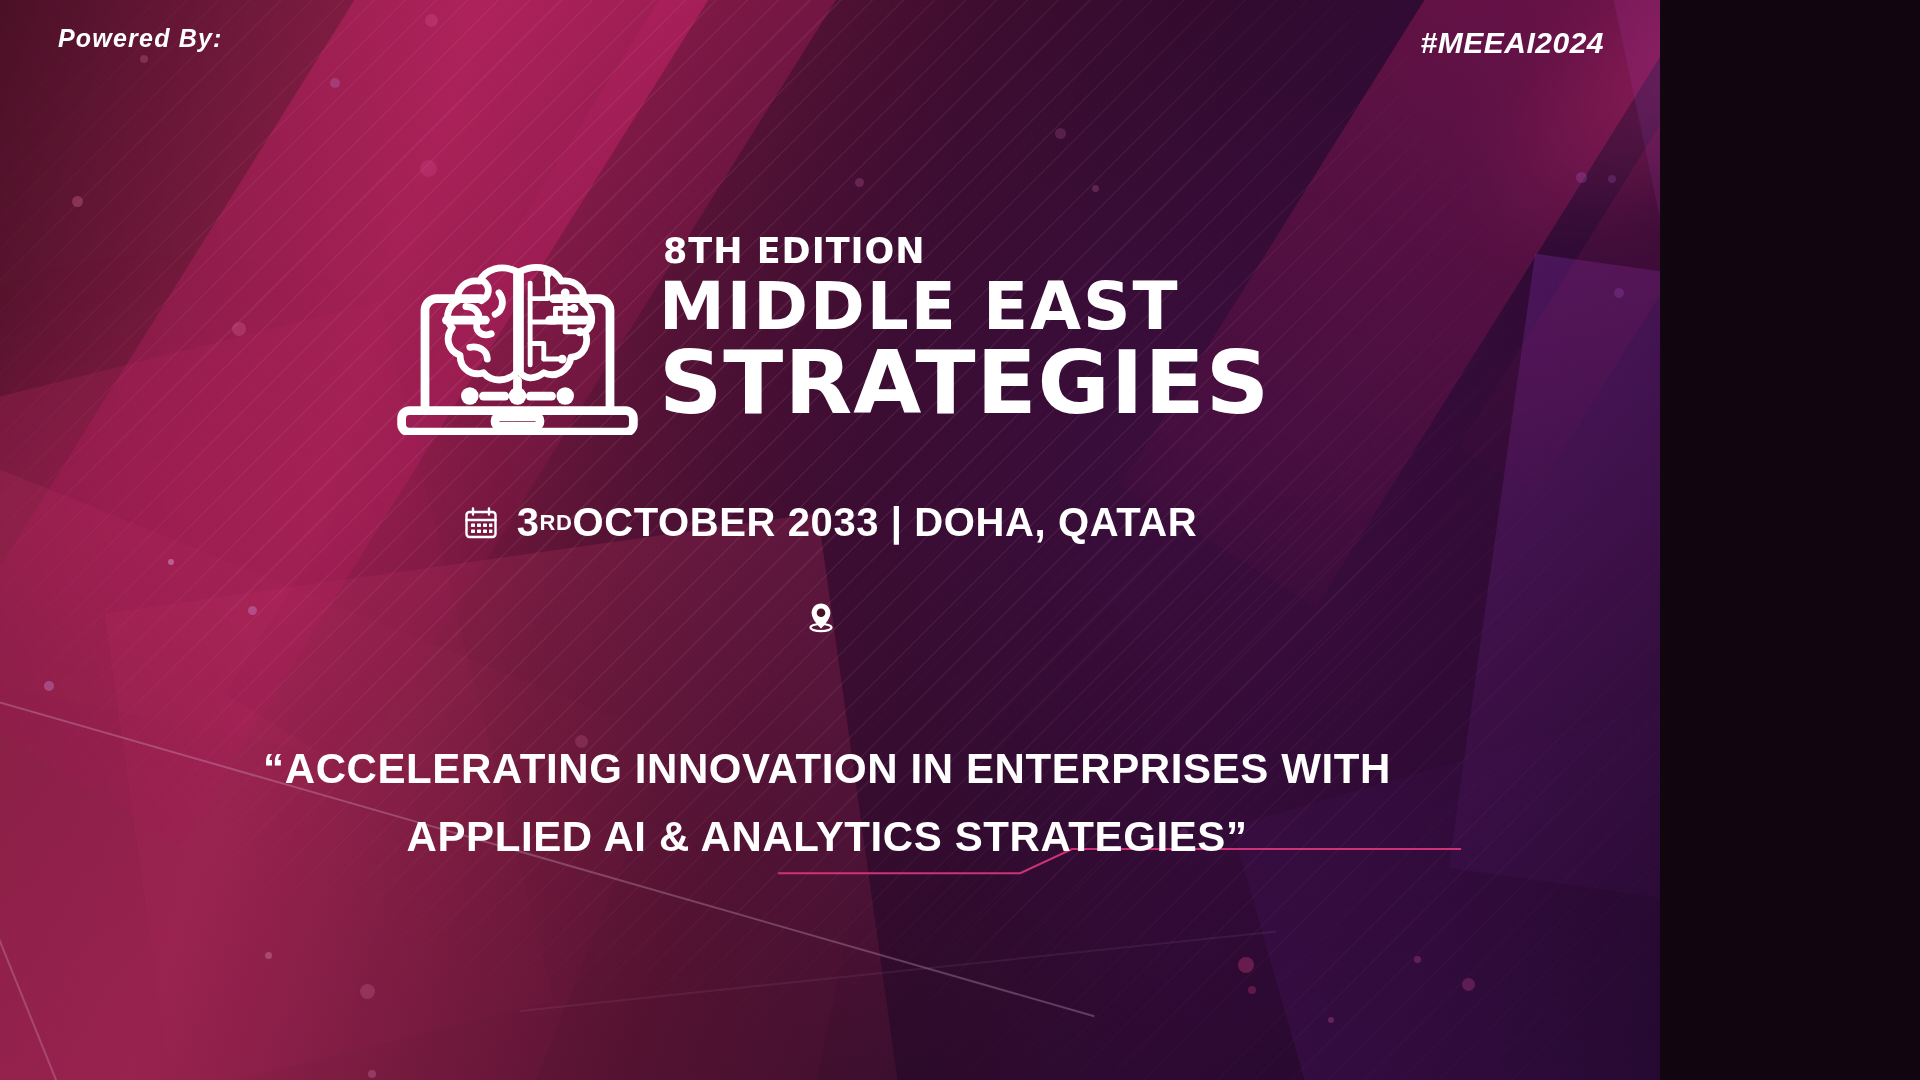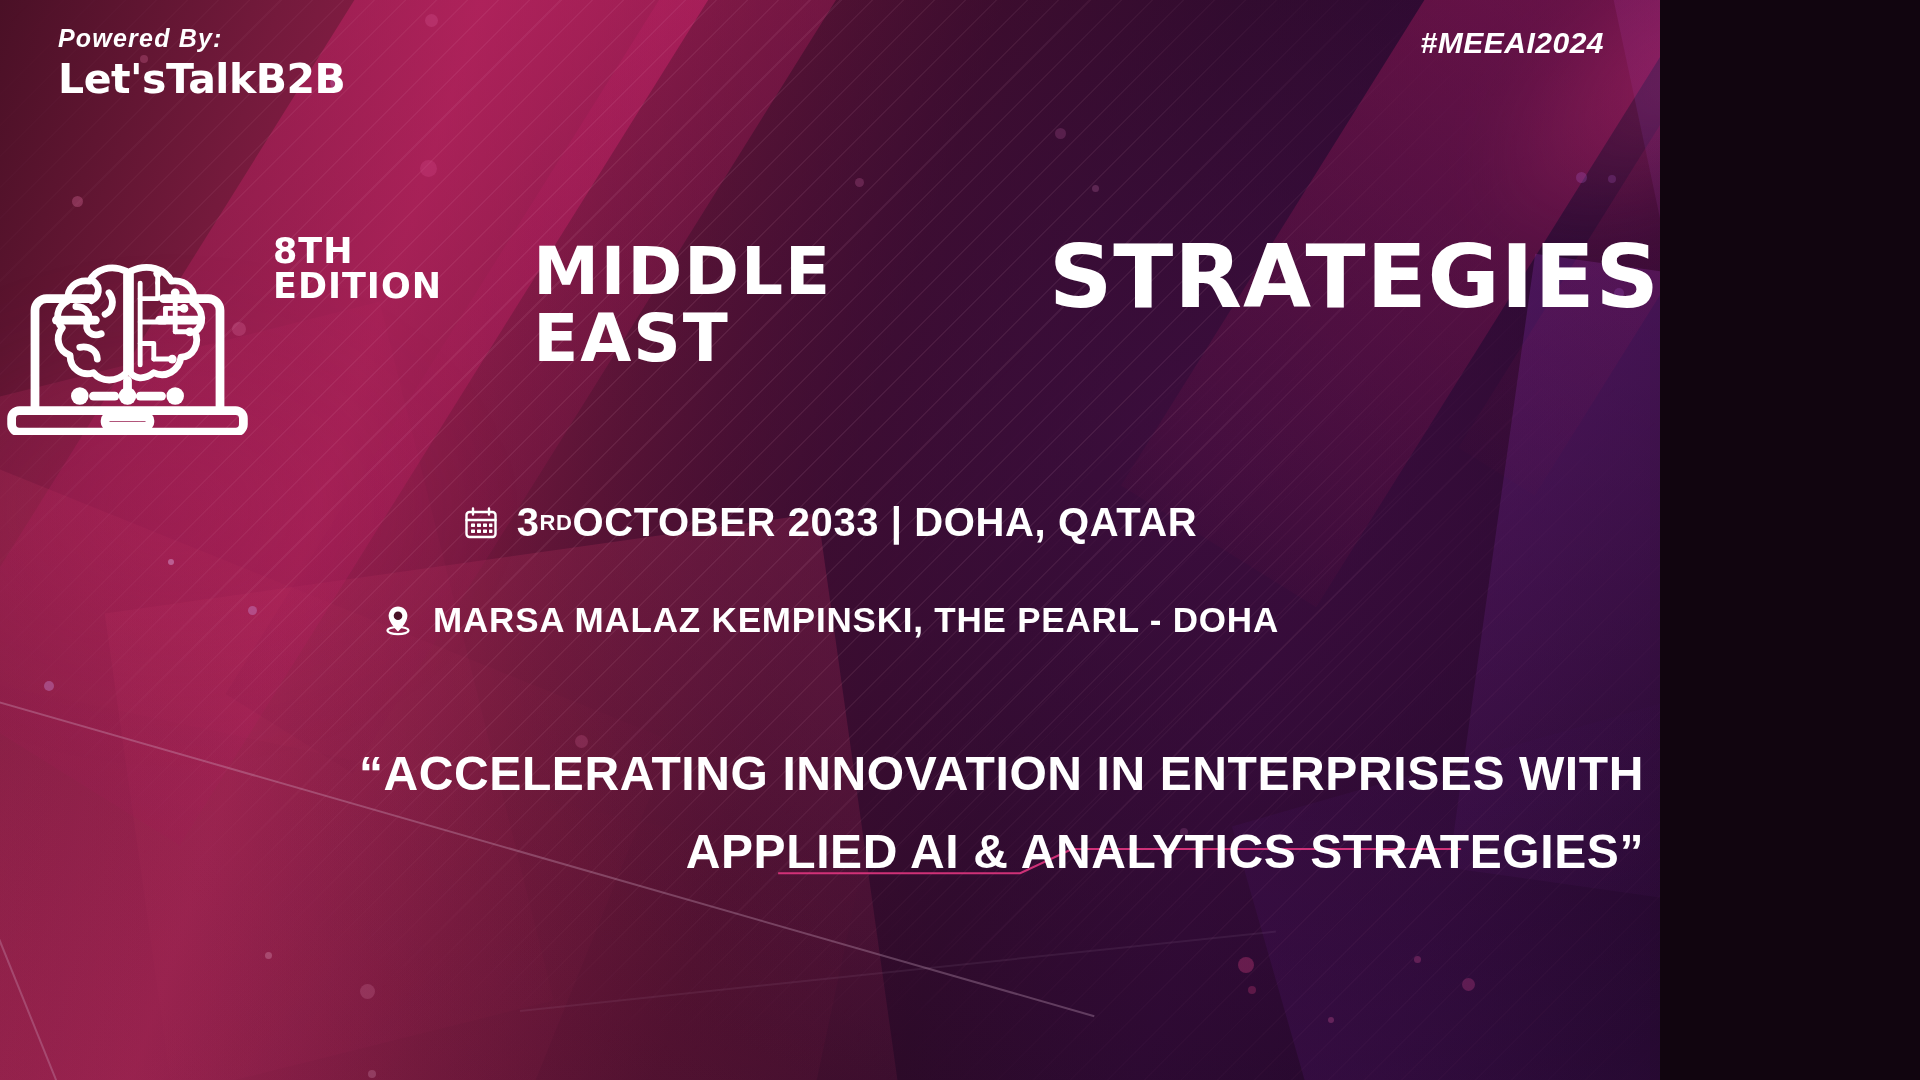--- a/index.html
+++ b/index.html
@@ -173,21 +173,21 @@
     color:#ffffff; font-size:30px; font-weight:bold; font-style:italic;
     letter-spacing:0.5px;
   }
 
   .titleblock {
     position:absolute; left:0; right:0; top:234px; z-index:5;
     display:flex; justify-content:center; align-items:flex-start;
   }
   .logo-mark { width:255px; height:185px; margin-right:14px; margin-top:16px; flex:none; }
 
-  .title-text { display:flex; flex-direction:row; align-items:flex-start; }
+  .title-text { display:flex; flex-direction:column; align-items:flex-start; }
   .t-edition {
     color:#fff; font-size:35px; font-weight:bold; letter-spacing:1px;
     font-family:"DejaVu Sans", sans-serif; line-height:1;
     margin-left:4px;
   }
   .t-line1 {
     color:#fff; font-size:66px; font-weight:bold; letter-spacing:2px;
     font-family:"DejaVu Sans", sans-serif; line-height:1.02; margin-top:4px;
   }
   .t-line2 {
@@ -203,23 +203,23 @@
     position:absolute; left:0; right:0; z-index:5;
     display:flex; justify-content:center; align-items:center;
     color:#ffffff;
   }
   .meta-date { top:500px; font-size:40px; font-weight:bold; letter-spacing:0.6px; }
   .meta-date .sup { font-size:22px; vertical-align:super; font-weight:bold; }
   .meta-venue { top:600px; font-size:35px; font-weight:bold; letter-spacing:0.8px; }
   .meta-icon { margin-right:18px; display:flex; align-items:center; }
 
   .tagline {
-    position:absolute; left:0; right:16px; top:735px; z-index:5;
-    text-align:right; color:#ffffff;
-    font-size:48px; font-weight:bold; letter-spacing:0.6px;
+    position:absolute; left:0; right:6px; top:735px; z-index:5;
+    text-align:center; color:#ffffff;
+    font-size:42px; font-weight:bold; letter-spacing:0.6px;
     line-height:1.62;
   }
 </style>
 </head>
 <body>
 
 <div id="banner">
 
   <div class="layer">
     <div class="shape glow-1"></div>
@@ -278,21 +278,20 @@
     <div class="dot" style="left:1328px;top:1017px;width:6px;  height:6px;  background:rgba(214,90,155,0.30);"></div>
     <div class="dot" style="left:1576px;top:172px; width:11px; height:11px; background:rgba(170,90,200,0.28);"></div>
     <div class="dot" style="left:1608px;top:175px; width:8px;  height:8px;  background:rgba(170,90,200,0.24);"></div>
     <div class="dot" style="left:1614px;top:288px; width:10px; height:10px; background:rgba(160,80,195,0.26);"></div>
     <div class="dot" style="left:1742px;top:226px; width:9px;  height:9px;  background:rgba(160,80,195,0.22);"></div>
     <div class="dot" style="left:1180px;top:828px; width:8px;  height:8px;  background:rgba(200,110,175,0.20);"></div>
   </div>
 
   <div class="powered">
     <div class="powered-label">Powered By:</div>
-    <div class="powered-logo">Let'sTalkB2B</div>
   </div>
 
   <div class="hashtag">#MEEAI2024</div>
 
   <div class="titleblock">
 
     <svg class="logo-mark" viewBox="0 0 250 190">
       <g fill="none" stroke="#ffffff" stroke-width="9" stroke-linecap="round" stroke-linejoin="round">
 
         <path d="M30 165 V62 a12 12 0 0 1 12-12 H88"></path>
@@ -387,21 +386,20 @@
 
   <div class="meta-row meta-venue" style="top:600px;">
     <span class="meta-icon">
       <svg width="34" height="34" viewBox="0 0 34 34" fill="none">
         <path d="M17 3.5 C11.8 3.5 7.6 7.7 7.6 12.9 C7.6 19.6 17 28.5 17 28.5
                  C17 28.5 26.4 19.6 26.4 12.9 C26.4 7.7 22.2 3.5 17 3.5 Z" fill="#ffffff"></path>
         <circle cx="17" cy="12.7" r="4.3" fill="#4a1026"></circle>
         <ellipse cx="17" cy="27.6" rx="10.5" ry="3.6" fill="none" stroke="#ffffff" stroke-width="2.2"></ellipse>
       </svg>
     </span>
-    <span>MARSA MALAZ KEMPINSKI, THE PEARL - DOHA</span>
   </div>
 
   <div class="tagline">
     <div>“ACCELERATING INNOVATION IN ENTERPRISES WITH</div>
     <div>APPLIED AI &amp; ANALYTICS STRATEGIES”</div>
   </div>
 
 </div>
 
 </body></html>

